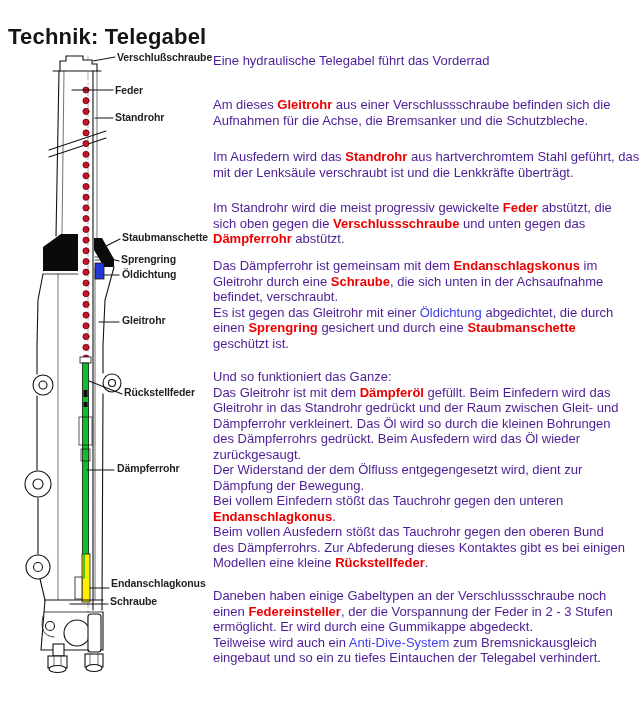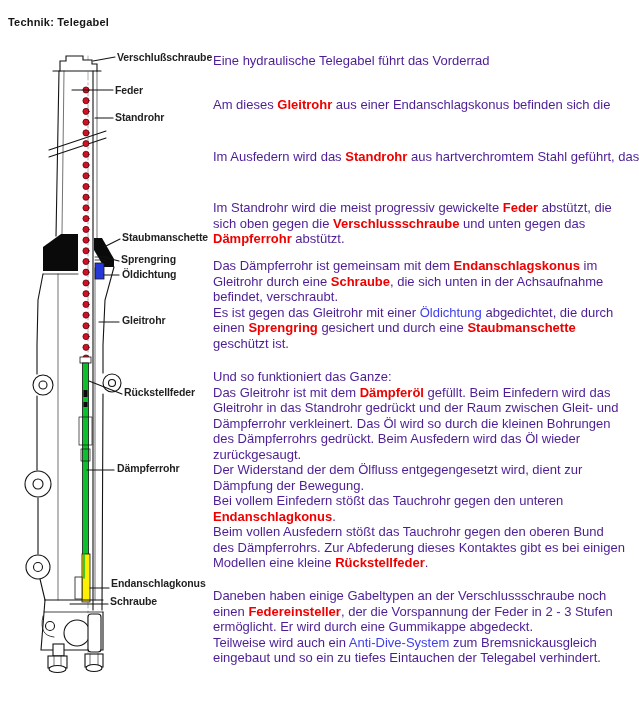--- a/index.html
+++ b/index.html
@@ -1,18 +1,18 @@
 <!DOCTYPE html>
 <html><head>
 <meta charset="utf-8">
 <style>
   html,body{margin:0;padding:0;background:#ffffff;}
   body{width:639px;height:709px;position:relative;overflow:hidden;
        font-family:"Liberation Sans","DejaVu Sans",sans-serif;}
-  .page-title{position:absolute;left:8px;top:9px;font-size:11px;font-weight:bold;
+  .page-title{position:absolute;left:8px;top:9px;font-size:22px;font-weight:bold;
        color:#151515;letter-spacing:0.2px;white-space:nowrap;}
   .diagram-svg{position:absolute;left:0;top:0;width:213px;height:709px;}
   .dlabel{position:absolute;font-size:10.5px;font-weight:bold;color:#1f1f1f;
        white-space:nowrap;letter-spacing:-0.1px;}
   .para{position:absolute;left:213px;width:430px;margin:0;font-size:13px;
        line-height:15.5px;color:#545454;white-space:nowrap;}
   .para .r{color:#ee0000;font-weight:bold;}
   .para .b{color:#4040ee;}
   .para .n{color:#4c1d95;}
 </style>
@@ -142,18 +142,18 @@
 <div class="dlabel" style="left:122px;top:231px">Staubmanschette</div>
 <div class="dlabel" style="left:121px;top:253px">Sprengring</div>
 <div class="dlabel" style="left:122px;top:268px">Öldichtung</div>
 <div class="dlabel" style="left:122px;top:314px">Gleitrohr</div>
 <div class="dlabel" style="left:124px;top:386px">Rückstellfeder</div>
 <div class="dlabel" style="left:117px;top:462px">Dämpferrohr</div>
 <div class="dlabel" style="left:111px;top:577px">Endanschlagkonus</div>
 <div class="dlabel" style="left:110px;top:595px">Schraube</div>
 
 <p class="para" style="top:53px"><span class="n">Eine hydraulische Telegabel führt das Vorderrad</span></p>
-<p class="para" style="top:97px"><span class="n">Am dieses </span><span class="r">Gleitrohr</span><span class="n"> aus einer Endanschlagskonus befinden sich die</span><br></p>
-<p class="para" style="top:149px"><span class="n">Im Ausfedern wird das </span><span class="r">Standrohr</span><span class="n"> aus hartverchromtem Stahl geführt, das</span><br></p>
+<p class="para" style="top:97px"><span class="n">Am dieses </span><span class="r">Gleitrohr</span><span class="n"> aus einer Verschlussschraube befinden sich die</span><br><span class="n">Aufnahmen für die Achse, die Bremsanker und die Schutzbleche.</span></p>
+<p class="para" style="top:149px"><span class="n">Im Ausfedern wird das </span><span class="r">Standrohr</span><span class="n"> aus hartverchromtem Stahl geführt, das</span><br><span class="n">mit der Lenksäule verschraubt ist und die Lenkkräfte überträgt.</span></p>
 <p class="para" style="top:200px"><span class="n">Im Standrohr wird die meist progressiv gewickelte </span><span class="r">Feder</span><span class="n"> abstützt, die</span><br><span class="n">sich oben gegen die </span><span class="r">Verschlussschraube</span><span class="n"> und unten gegen das</span><br><span class="r">Dämpferrohr</span><span class="n"> abstützt.</span></p>
 <p class="para" style="top:258px"><span class="n">Das Dämpferrohr ist gemeinsam mit dem </span><span class="r">Endanschlagskonus</span><span class="n"> im</span><br><span class="n">Gleitrohr durch eine </span><span class="r">Schraube</span><span class="n">, die sich unten in der Achsaufnahme</span><br><span class="n">befindet, verschraubt.</span><br><span class="n">Es ist gegen das Gleitrohr mit einer </span><span class="b">Öldichtung</span><span class="n"> abgedichtet, die durch</span><br><span class="n">einen </span><span class="r">Sprengring</span><span class="n"> gesichert und durch eine </span><span class="r">Staubmanschette</span><br><span class="n">geschützt ist.</span></p>
 <p class="para" style="top:369px"><span class="n">Und so funktioniert das Ganze:</span><br><span class="n">Das Gleitrohr ist mit dem </span><span class="r">Dämpferöl</span><span class="n"> gefüllt. Beim Einfedern wird das</span><br><span class="n">Gleitrohr in das Standrohr gedrückt und der Raum zwischen Gleit- und</span><br><span class="n">Dämpferrohr verkleinert. Das Öl wird so durch die kleinen Bohrungen</span><br><span class="n">des Dämpferrohrs gedrückt. Beim Ausfedern wird das Öl wieder</span><br><span class="n">zurückgesaugt.</span><br><span class="n">Der Widerstand der dem Ölfluss entgegengesetzt wird, dient zur</span><br><span class="n">Dämpfung der Bewegung.</span><br><span class="n">Bei vollem Einfedern stößt das Tauchrohr gegen den unteren</span><br><span class="r">Endanschlagkonus</span><span class="n">.</span><br><span class="n">Beim vollen Ausfedern stößt das Tauchrohr gegen den oberen Bund</span><br><span class="n">des Dämpferrohrs. Zur Abfederung dieses Kontaktes gibt es bei einigen</span><br><span class="n">Modellen eine kleine </span><span class="r">Rückstellfeder</span><span class="n">.</span></p>
 <p class="para" style="top:588px"><span class="n">Daneben haben einige Gabeltypen an der Verschlussschraube noch</span><br><span class="n">einen </span><span class="r">Federeinsteller</span><span class="n">, der die Vorspannung der Feder in 2 - 3 Stufen</span><br><span class="n">ermöglicht. Er wird durch eine Gummikappe abgedeckt.</span><br><span class="n">Teilweise wird auch ein </span><span class="b">Anti-Dive-System</span><span class="n"> zum Bremsnickausgleich</span><br><span class="n">eingebaut und so ein zu tiefes Eintauchen der Telegabel verhindert.</span></p>
 
 </body></html>

